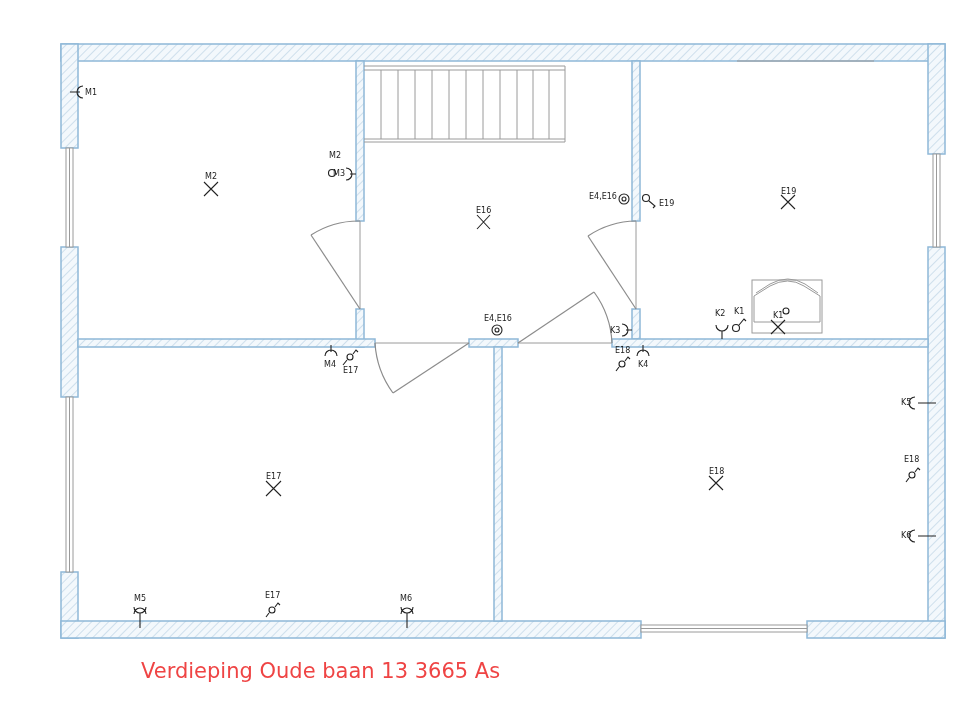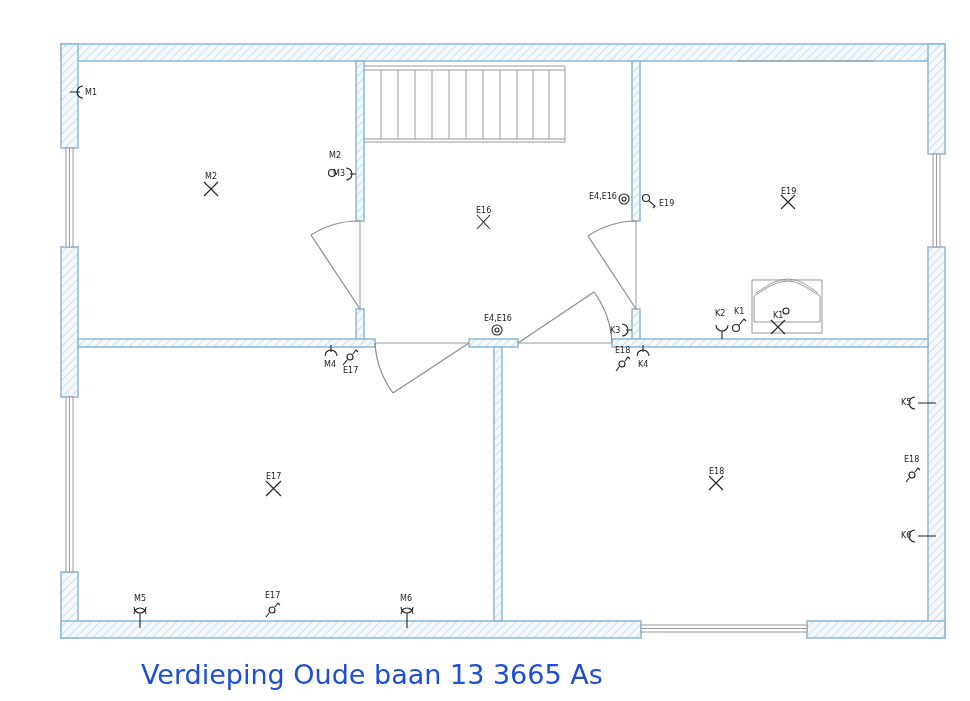--- a/index.html
+++ b/index.html
@@ -4,21 +4,21 @@
 <style>
   html, body { margin:0; padding:0; background:#ffffff; }
   body { width:970px; height:701px; position:relative; overflow:hidden; font-family:"DejaVu Sans", sans-serif; }
   #plan { position:absolute; left:0; top:0; width:970px; height:701px; }
   .wall { fill:url(#hatch); stroke:#8fb8d8; stroke-width:1.5; }
   .win { fill:#fff; stroke:#9a9a9a; stroke-width:1; }
   .thin { fill:none; stroke:#9a9a9a; stroke-width:1; }
   .door { fill:none; stroke:#8c8c8c; stroke-width:1.2; }
   .sym { fill:none; stroke:#222; stroke-width:1.1; }
   .lbl { font-family:"DejaVu Sans", sans-serif; font-size:8px; fill:#222; }
-  #caption { position:absolute; left:141px; top:659px; font-family:"DejaVu Sans", sans-serif; font-size:27px; color:#1d4ed8; white-space:nowrap; }
+  #caption { position:absolute; left:141px; top:659px; font-family:"DejaVu Sans", sans-serif; font-size:21px; color:#ef4444; white-space:nowrap; }
 </style>
 </head>
 <body>
 
 <svg id="plan" viewBox="0 0 970 701" xmlns="http://www.w3.org/2000/svg">
   <defs>
     <pattern id="hatch" patternUnits="userSpaceOnUse" width="6" height="6" patternTransform="rotate(45)">
       <rect width="6" height="6" fill="#f3f8fc"></rect>
       <line x1="0" y1="0" x2="0" y2="6" stroke="#a9c6dd" stroke-width="1"></line>
     </pattern>

